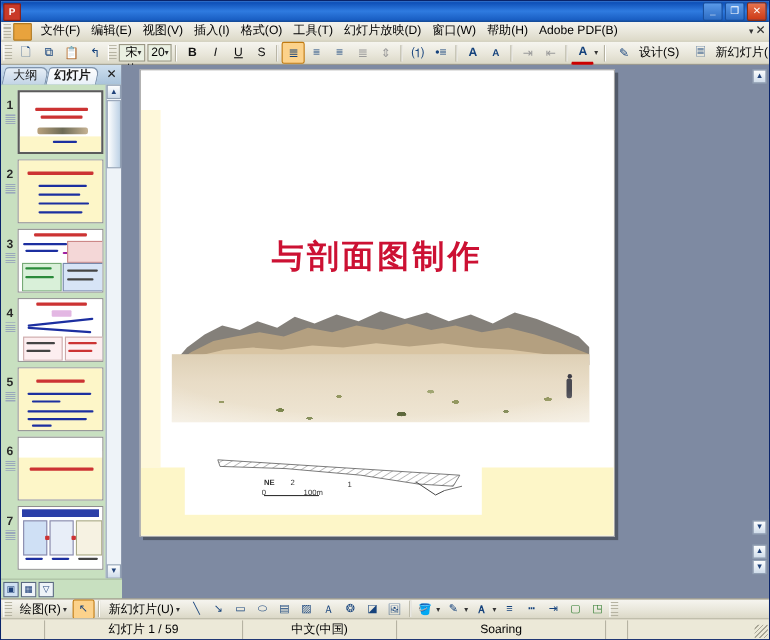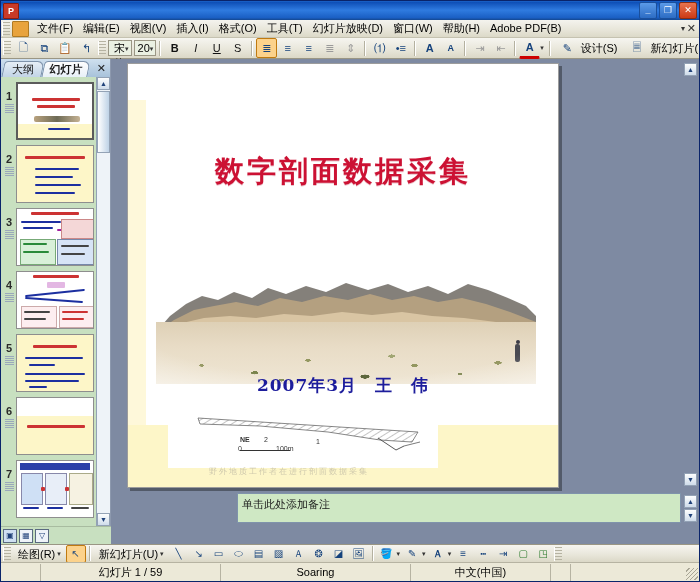--- a/index.html
+++ b/index.html
@@ -437,48 +437,43 @@
           <svg class="mtn" width="380" height="58" viewBox="0 0 380 58" preserveAspectRatio="none">
             <path d="M0,58 L14,42 L30,30 L46,22 L62,26 L78,18 L96,24 L112,14 L130,20 L150,12 L170,18 L190,9 L212,16 L232,10 L252,18 L272,12 L292,20 L312,10 L332,16 L352,24 L370,32 L380,42 L380,58 Z" fill="#6f6a63" opacity="0.85"></path>
             <path d="M0,58 L18,46 L38,36 L58,32 L80,28 L102,32 L124,24 L146,28 L168,22 L192,26 L214,20 L236,26 L258,22 L282,28 L306,24 L330,30 L354,38 L380,48 L380,58 Z" fill="#c0a882" opacity="0.8"></path>
             <path d="M0,58 L22,50 L48,44 L74,42 L100,44 L128,40 L156,42 L186,38 L216,41 L246,38 L276,42 L308,44 L340,48 L380,54 L380,58 Z" fill="#ddc9a6" opacity="0.9"></path>
           </svg>
           <div class="ground"></div>
           <div class="man"></div>
           <div class="photo-fade"></div>
         </div>
 
-        <div class="sl-title">数字剖面数据采集</div>
-        <div class="sl-author">2007年3月　王　伟</div>
+        <div class="sl-title2">与剖面图制作</div>
 
         <div class="sketch">
           <svg width="270" height="52" viewBox="0 0 270 52">
             <defs>
               <pattern id="hatch" width="5" height="5" patternUnits="userSpaceOnUse" patternTransform="rotate(58)">
                 <line x1="0" y1="0" x2="0" y2="5" stroke="#6b6b6b" stroke-width="0.8"></line>
               </pattern>
             </defs>
             <path d="M30,2 L250,16 L244,26 L212,24 L160,16 L92,10 L32,8 Z" fill="url(#hatch)" stroke="#555" stroke-width="0.7"></path>
             <path d="M210,22 L228,34 L236,30" fill="none" stroke="#444" stroke-width="0.9"></path>
             <path d="M236,30 L252,26" fill="none" stroke="#444" stroke-width="0.7"></path>
           </svg>
           <div class="sk-label" style="left:72px;top:20px;font-weight:bold">NE</div>
           <div class="sk-label" style="left:96px;top:20px">2</div>
           <div class="sk-label" style="left:148px;top:22px">1</div>
           <div class="sk-label" style="left:70px;top:29px">0</div>
           <div class="sk-label" style="left:108px;top:29px">100m</div>
           <div class="sk-bar" style="left:72px;top:34px;width:50px"></div>
         </div>
 
-        <div class="faint">野外地质工作者在进行剖面数据采集</div>
       </div>
 
-      <div class="notespane">
-        <span>单击此处添加备注</span>
-      </div>
 
       <div class="varrow" style="top:4px">▲</div>
       <div class="varrow" style="top:414px">▼</div>
       <div class="varrow" style="top:436px">▲</div>
       <div class="varrow" style="top:450px">▼</div>
     </div>
   </div>
 
   <div class="drawbar">
     <div class="grip"></div>
@@ -513,20 +508,20 @@
     <div class="dbtn">┅</div>
     <div class="dbtn">⇥</div>
     <div class="dbtn" style="color:#2a7a2a">▢</div>
     <div class="dbtn" style="color:#2a7a2a">◳</div>
     <div class="grip"></div>
   </div>
 
   <div class="statusbar">
     <div class="sfield" style="width:40px"></div>
     <div class="sfield" style="width:180px">幻灯片 1 / 59</div>
+    <div class="sfield" style="width:140px">中文(中国)</div>
     <div class="sfield" style="width:190px">Soaring</div>
-    <div class="sfield" style="width:140px">中文(中国)</div>
     <div class="sfield" style="width:20px"></div>
     <div class="sfield" style="flex:1;border-right:none"></div>
     <div class="sgrip"></div>
   </div>
 
 </div>
 
 </body></html>

